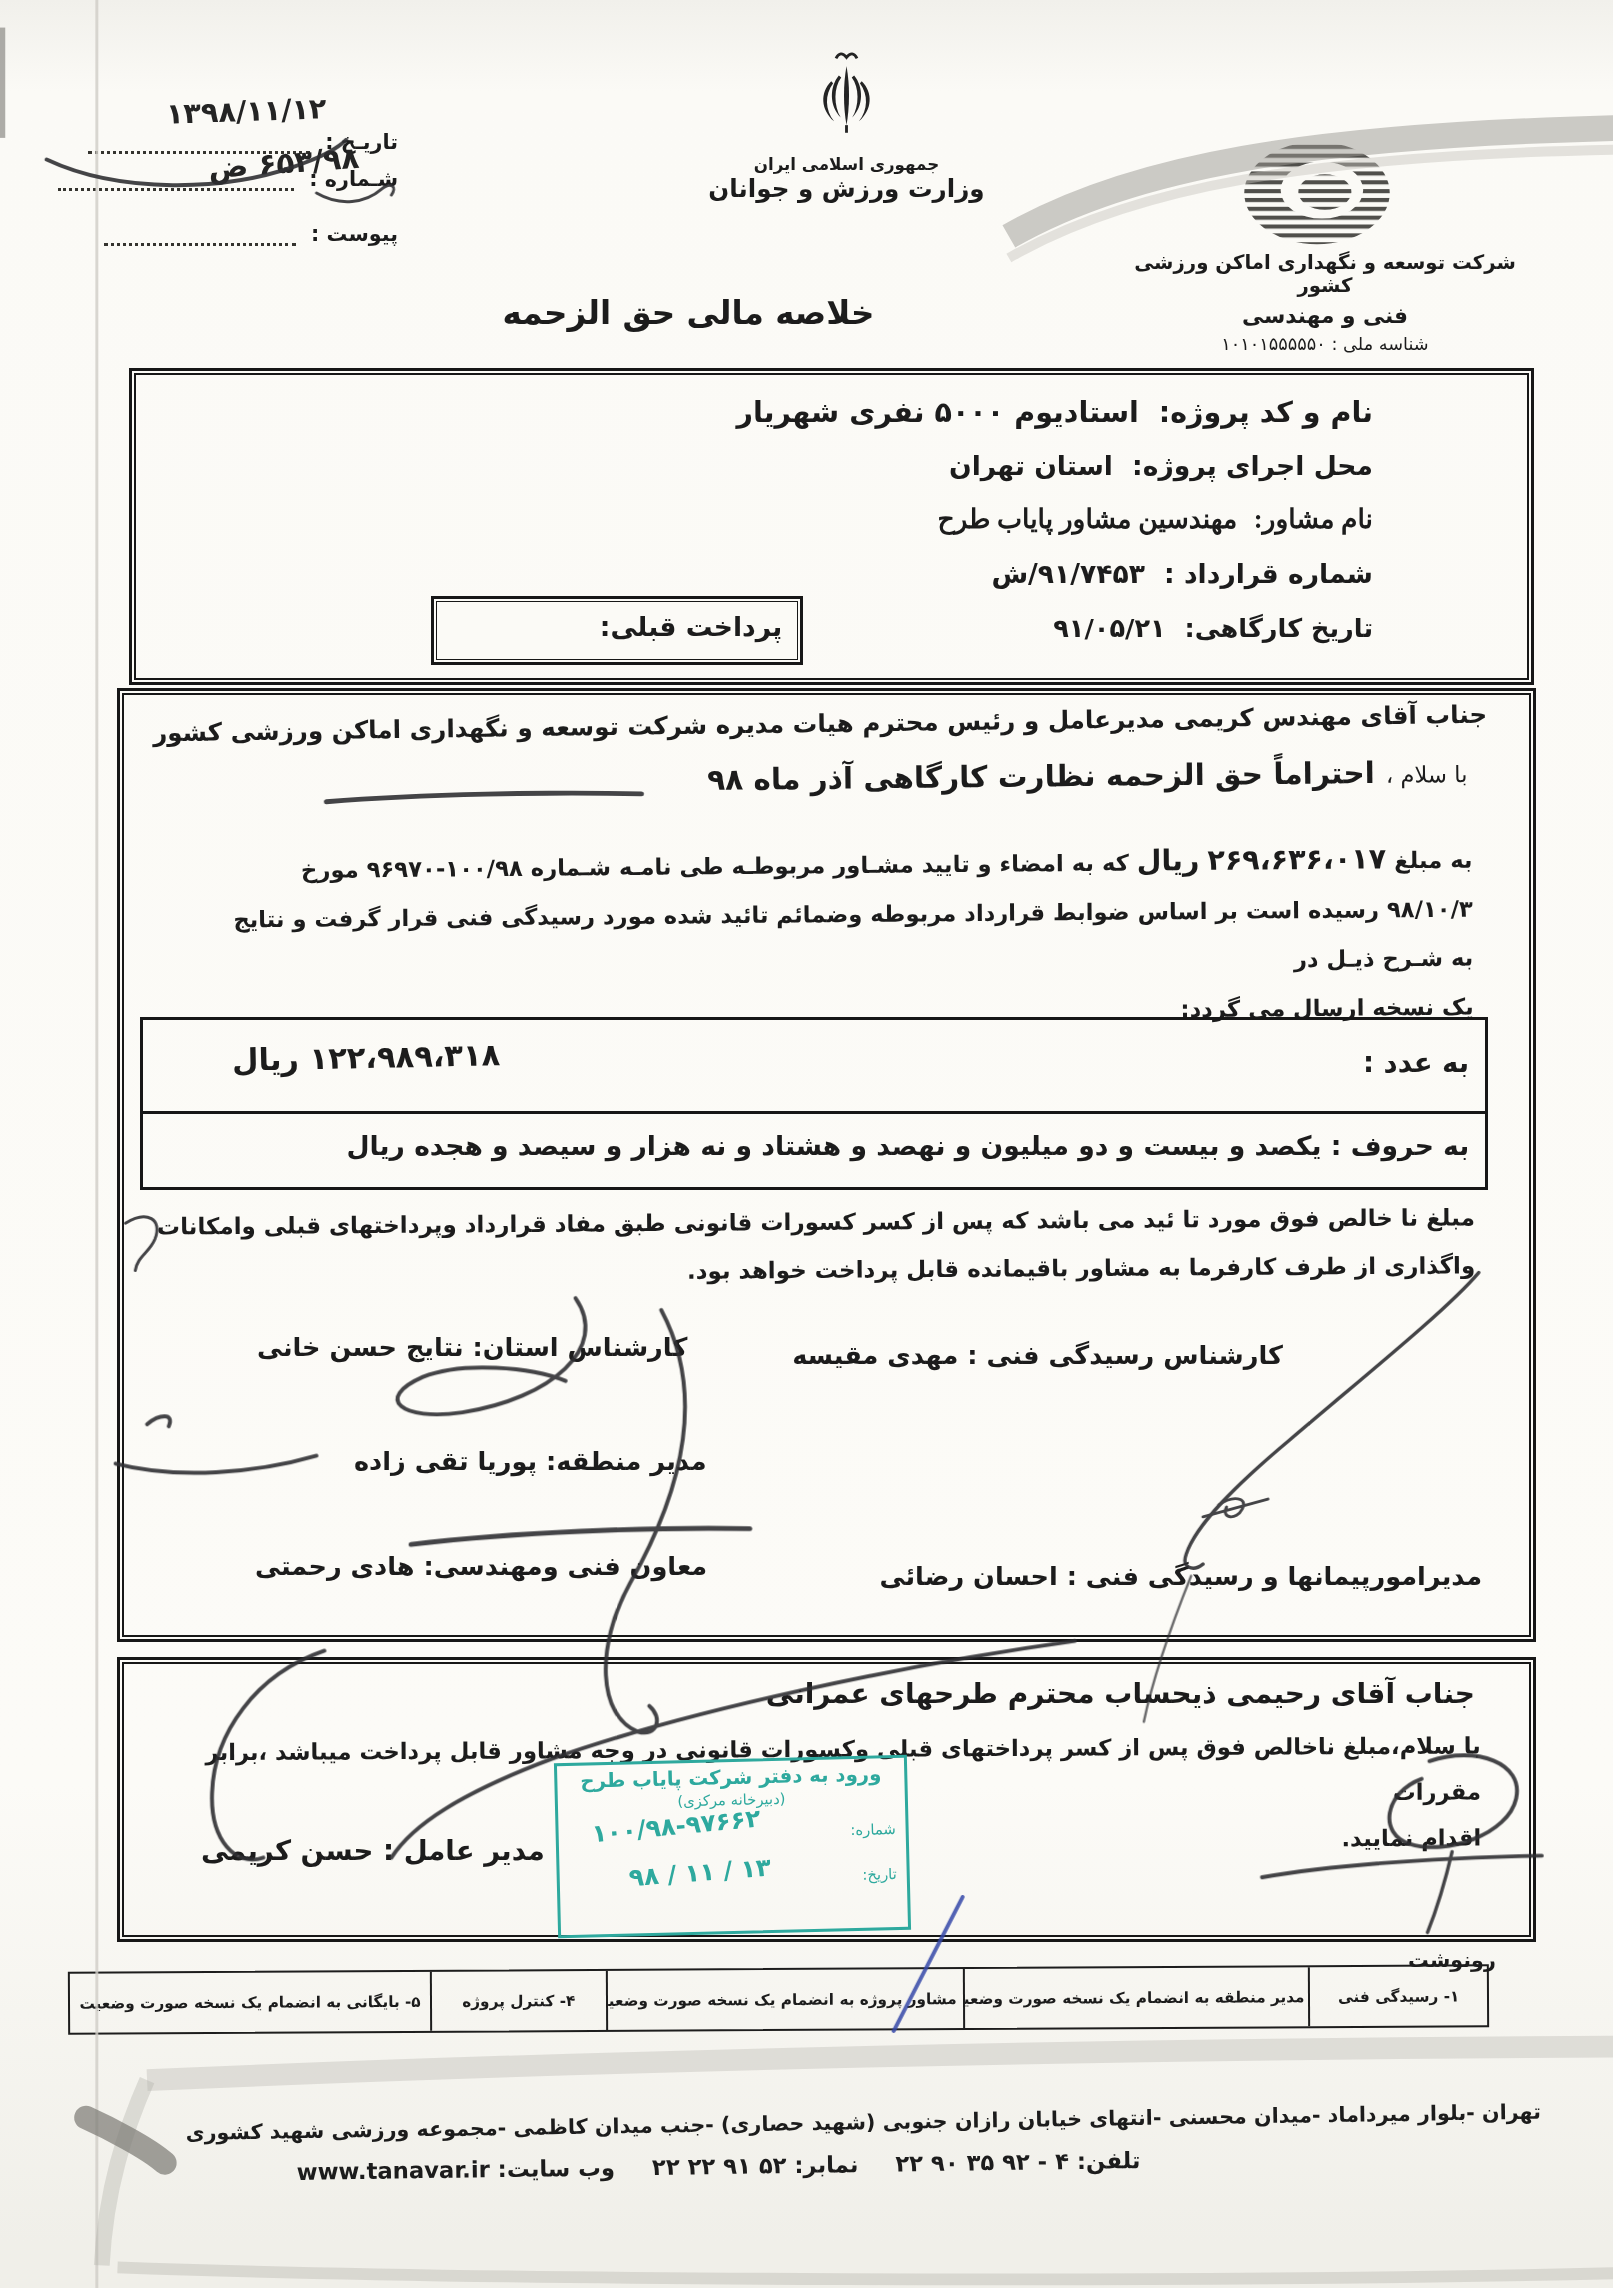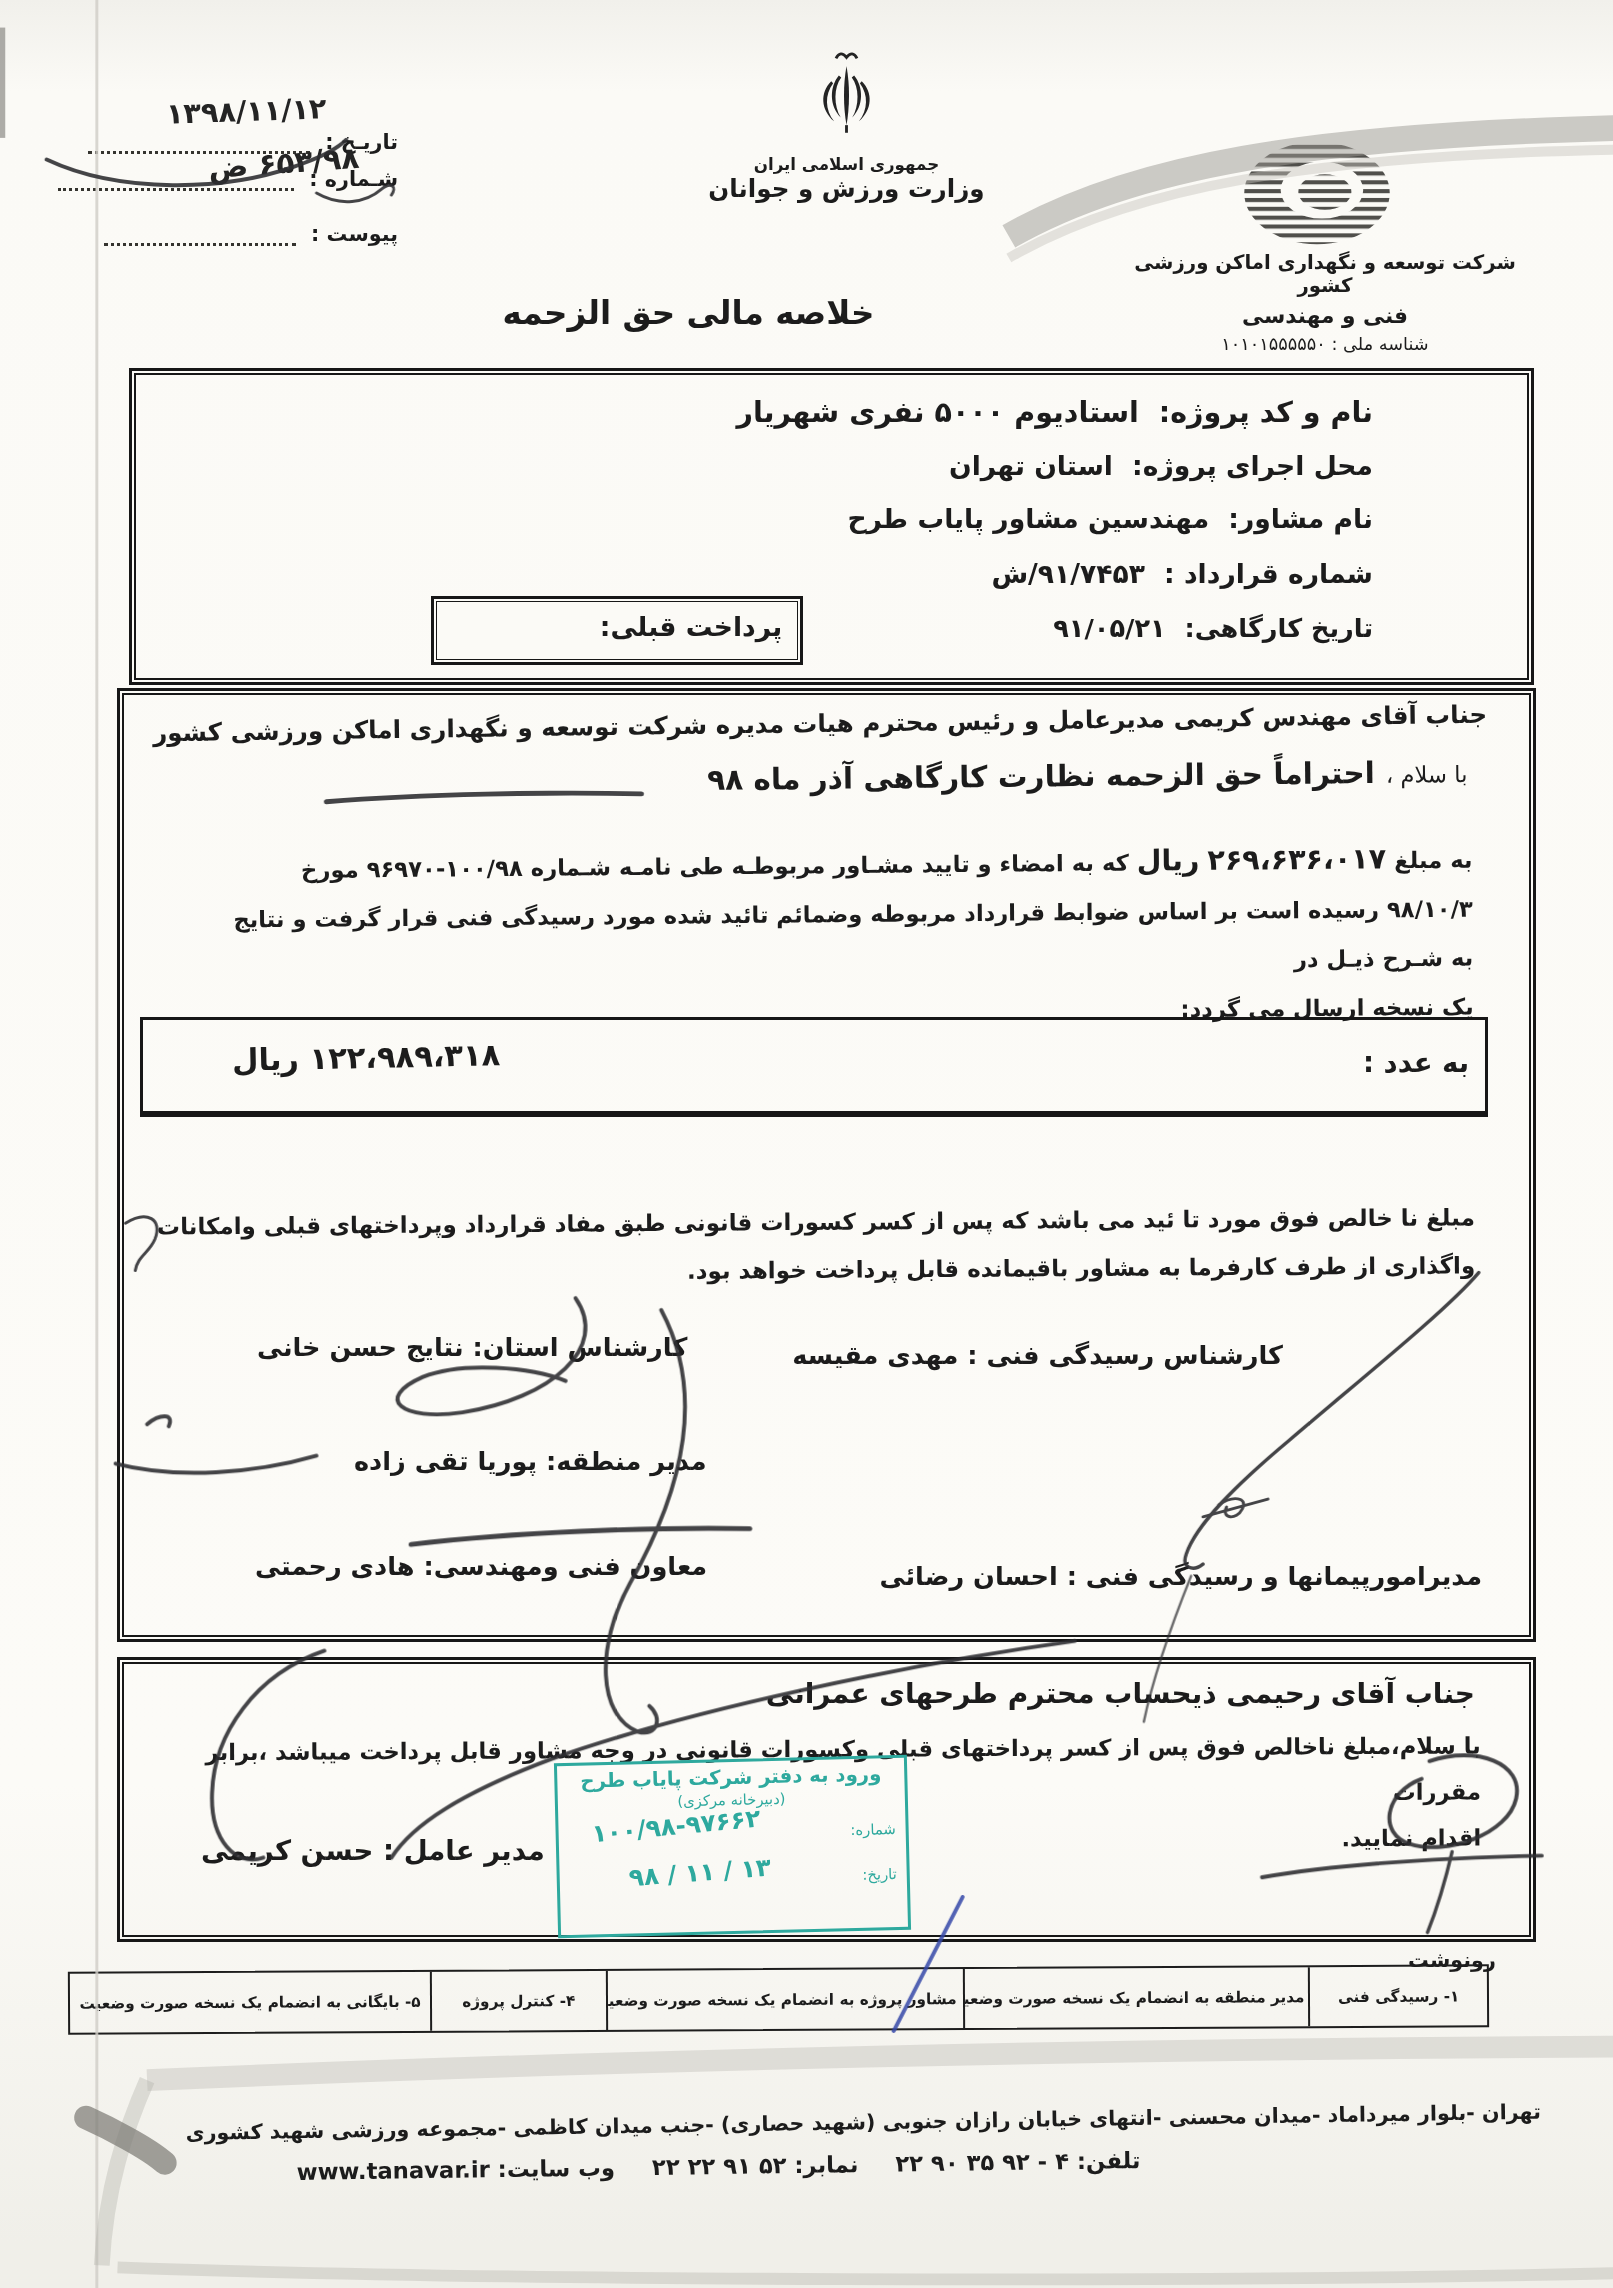--- a/index.html
+++ b/index.html
@@ -38,21 +38,21 @@
   .org-block .l2{font-size:21.7px;font-weight:bold;margin-top:5.9px;}
   .org-block .l3{font-size:17.7px;margin-top:5.9px;}
   .logo-wrap{left:1239px;top:136px;}
   .title{left:463px;top:294px;width:453px;text-align:center;font-size:32.5px;font-weight:bold;}
   
   .box1{left:130px;top:368px;width:1375px;height:311px;}
   .proj-line{position:absolute;right:172px;white-space:nowrap;font-weight:bold;font-size:26.6px;}
   .proj-line .val{margin-right:9.9px;}
   .pl0{top:23.6px;right:158px;font-size:28.6px;}
   .pl1{top:79px;right:158px;}
-  .pl2{top:132px;right:158px;}
+  .pl2{top:132px;right:158px;font-family:Liberation Serif, serif;}
   .pl3{top:187px;right:158px;}
   .pl4{top:242px;right:158px;font-size:25.6px;}
   .prev-pay{left:392px;top:596px;width:366px;height:63px;}
   .prev-pay .lbl{position:absolute;right:17.7px;top:11.8px;font-size:26.6px;font-weight:bold;}
   
   .box2{left:118px;top:688px;width:1389px;height:948px;}
   .addressee{right:126px;top:709px;font-size:24.6px;font-weight:bold;white-space:nowrap;transform:rotate(-0.8deg);}
   .salline{right:146px;top:759px;white-space:nowrap;transform:rotate(-0.6deg);}
   .salline .sal{font-size:22.7px;}
   .salline .subj{font-size:29.6px;font-weight:bold;margin-right:5.9px;}
@@ -197,20 +197,26 @@
     <span>۹۸/۱۰/۳</span>
     <span>رسیده است  بر اساس ضوابط قرارداد مربوطه وضمائم تائید شده مورد رسیدگی فنی  قرار گرفت و نتایج به شـرح ذیـل در</span>
     <br>
     <span>یک نسخه ارسال می گردد:</span>
   </div>
 
   <div class="amount-box">
     <div class="amount-row1">
       <span class="lbl">به عدد :</span>
       <span class="num">۱۲۲،۹۸۹،۳۱۸ ریال</span>
+    </div>
+    <div class="amount-row2">
+      <span class="txt">
+        <span>به حروف :</span>
+        <span>یکصد و بیست و دو میلیون و نهصد و هشتاد و نه هزار و سیصد و هجده ریال</span>
+      </span>
     </div>
   </div>
 
   <div class="abs notep">
     <span>مبلغ نا خالص فوق  مورد تا ئید می باشد که پس از کسر کسورات قانونی طبق مفاد قرارداد وپرداختهای قبلی وامکانات</span><br>
     <span>واگذاری از طرف کارفرما به مشاور باقیمانده قابل پرداخت خواهد بود.</span>
   </div>
 
   <div class="sig sig-r1">کارشناس رسیدگی فنی : مهدی مقیسه</div>
   <div class="sig sig-r2">مدیرامورپیمانها و رسیدگی فنی : احسان رضائی</div>

